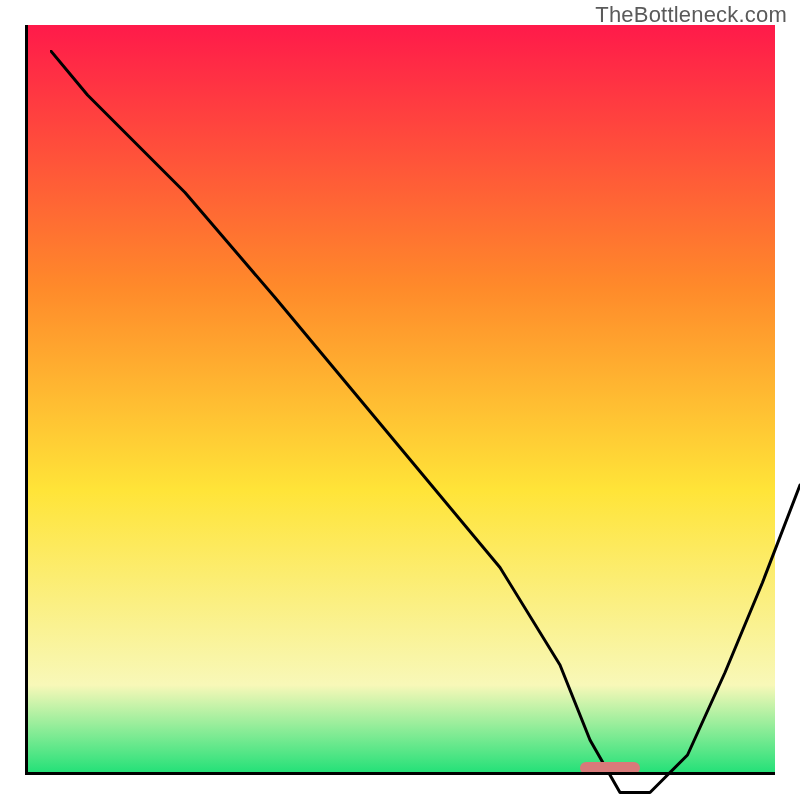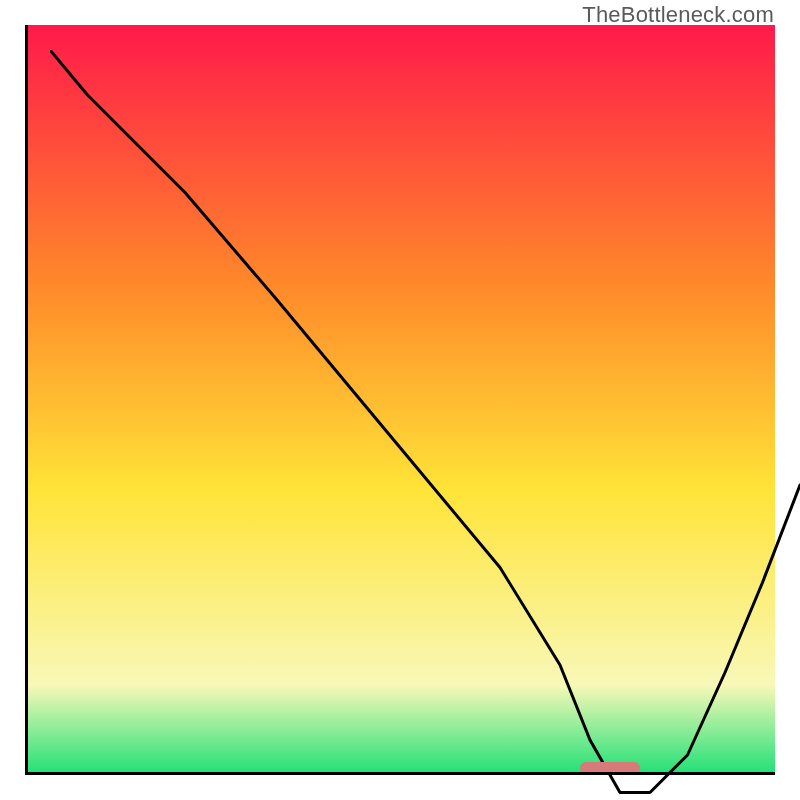--- a/index.html
+++ b/index.html
@@ -12,21 +12,21 @@
     font-family: Arial, Helvetica, sans-serif;
   }
   .canvas {
     position: relative;
     width: 800px;
     height: 800px;
   }
   .watermark {
     position: absolute;
     top: 2px;
-    right: 26px;
+    right: 13px;
     color: #5a5a5a;
     font-size: 22px;
     font-weight: 500;
     letter-spacing: 0.2px;
   }
   .plot-frame {
     position: absolute;
     left: 25px;
     top: 25px;
     width: 750px;

